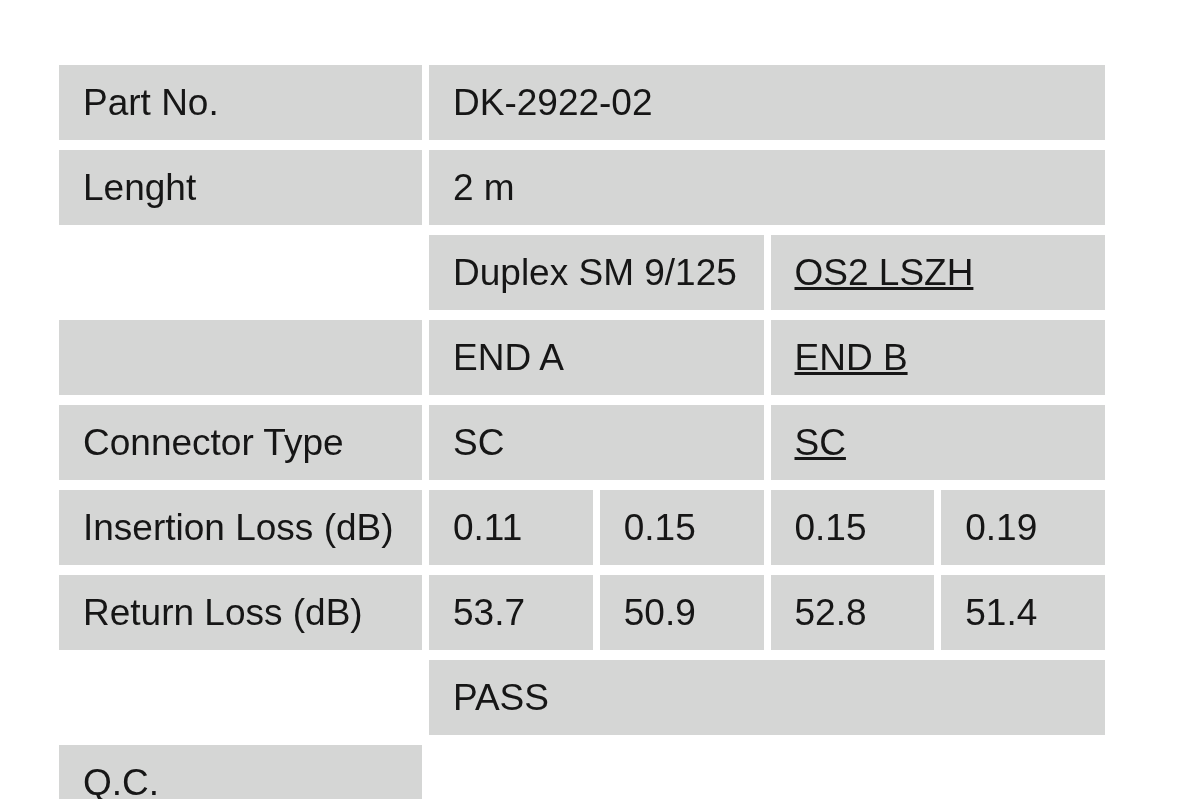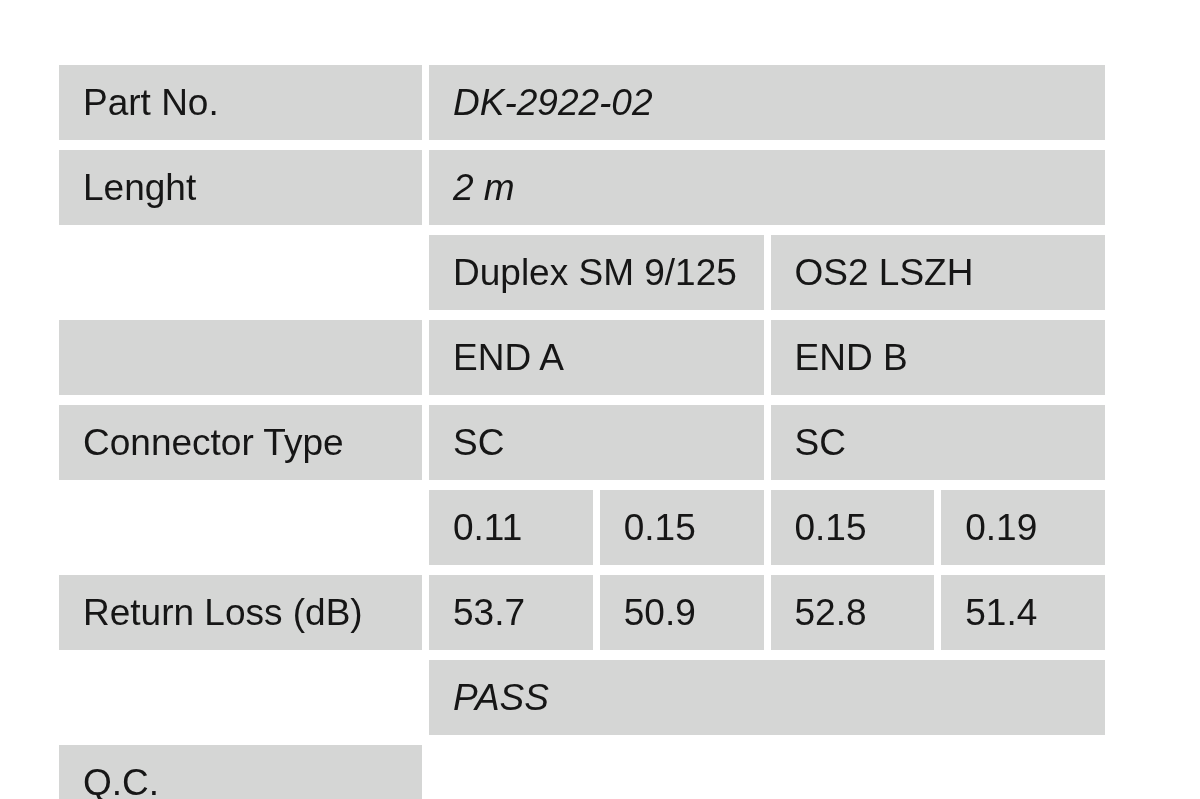--- a/index.html
+++ b/index.html
@@ -31,23 +31,23 @@
     align-items:center;
     padding-left:24px;
     font-size:37px;
     line-height:1;
     color:var(--text);
     white-space:nowrap;
     overflow:hidden;
   }
   
   .c-label{grid-column:1 / 2;}
-  .span-all{grid-column:2 / 6;font-style:italic;}
+  .span-all{grid-column:2 / 6;}
   .span-a{grid-column:2 / 4;}
-  .span-b{grid-column:4 / 6;}
+  .span-b{grid-column:4 / 6;text-decoration:underline;}
   .c2{grid-column:2 / 3;}
   .c3{grid-column:3 / 4;}
   .c4{grid-column:4 / 5;}
   .c5{grid-column:5 / 6;}
 </style>
 </head>
 <body>
 
 <div class="spec-table">
 
@@ -61,20 +61,21 @@
   <div class="cell span-b">OS2 LSZH</div>
 
   <div class="cell c-label"></div>
   <div class="cell span-a">END A</div>
   <div class="cell span-b">END B</div>
 
   <div class="cell c-label">Connector Type</div>
   <div class="cell span-a">SC</div>
   <div class="cell span-b">SC</div>
 
+  <div class="cell c-label">Insertion Loss (dB)</div>
   <div class="cell c2">0.11</div>
   <div class="cell c3">0.15</div>
   <div class="cell c4">0.15</div>
   <div class="cell c5">0.19</div>
 
   <div class="cell c-label">Return Loss (dB)</div>
   <div class="cell c2">53.7</div>
   <div class="cell c3">50.9</div>
   <div class="cell c4">52.8</div>
   <div class="cell c5">51.4</div>

